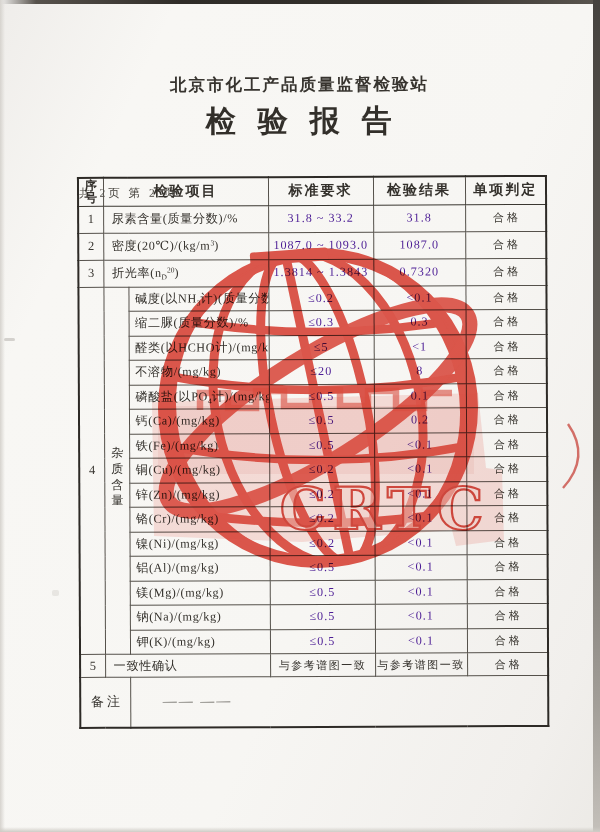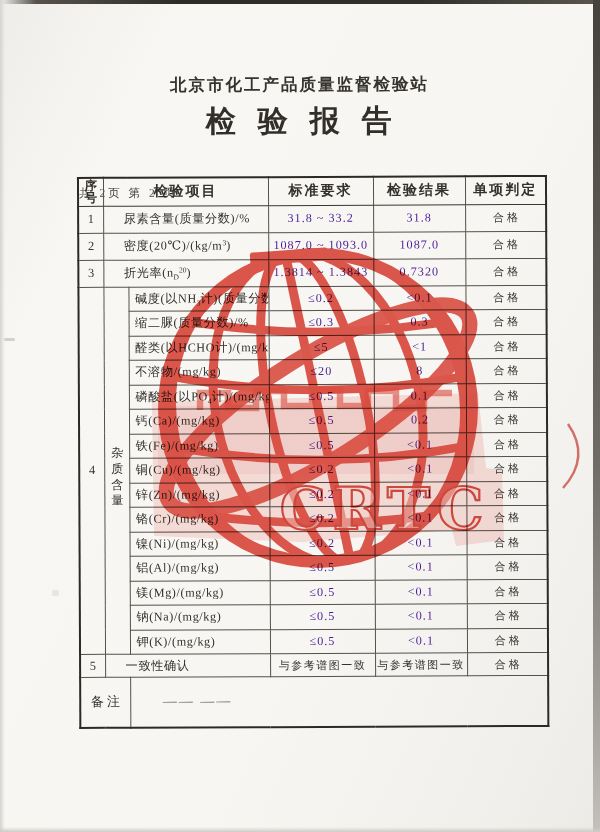--- a/index.html
+++ b/index.html
@@ -40,21 +40,21 @@
   }
   tr.head{height:28px;}
   tr.head th{font-size:14px;letter-spacing:2px;font-weight:600;color:#34312c;border-bottom:1.5px solid #3a3731;font-family:Liberation Serif, serif;}
   tr.head th.h-seq{font-size:12.5px;line-height:12px;letter-spacing:0;padding:0 5px;white-space:normal;word-break:break-all;}
   tr.r-main{height:27px;}
   tr.r-sub{height:24.5px;}
   tr.r-five{height:23px;}
   tr.r-remark{height:50px;}
 
   td.c-seq{text-align:center;font-size:12.5px;color:#3a3732;}
-  td.c-item{text-align:left;padding-left:20px;font-size:12.2px;letter-spacing:0.6px;color:#33302b;}
+  td.c-item{text-align:left;padding-left:8px;font-size:12.2px;letter-spacing:0.6px;color:#33302b;}
   td.c-subitem{padding-left:6px;}
   td.c-num{text-align:center;font-size:12.2px;letter-spacing:1px;color:#4c1d95;}
   td.c-text{text-align:center;font-size:11px;letter-spacing:1.5px;color:#36332e;}
   td.c-judg{text-align:center;font-size:11px;letter-spacing:3px;text-indent:3px;color:#3a3731;}
   td.c-glabel{text-align:center;vertical-align:middle;}
   td.c-glabel .vtxt{
     writing-mode:vertical-rl;text-orientation:upright;
     font-size:12px;letter-spacing:16px;color:#33302b;display:inline-block;
   }
   td.c-rlabel{text-align:center;font-size:13px;letter-spacing:3px;text-indent:3px;color:#34312c;margin-left:7px;}

